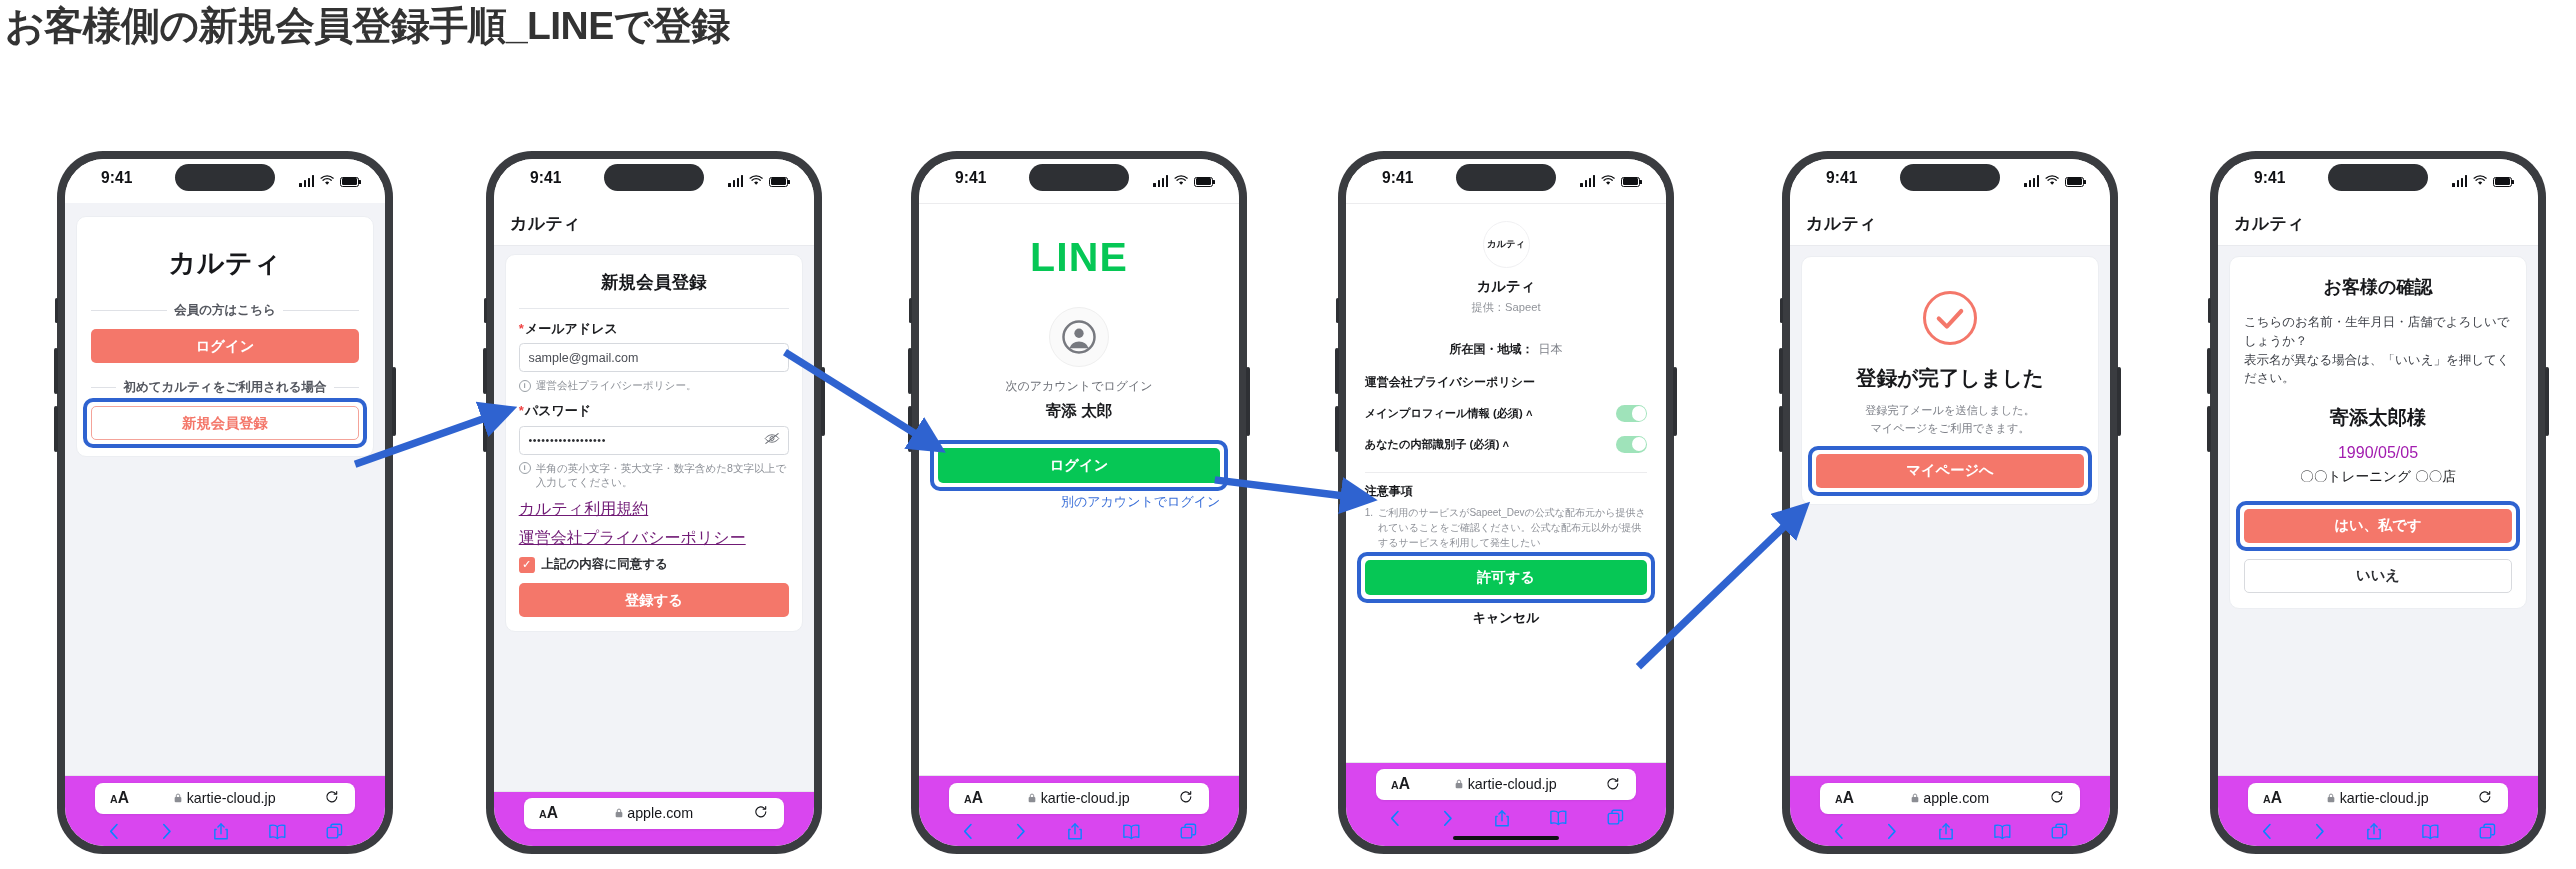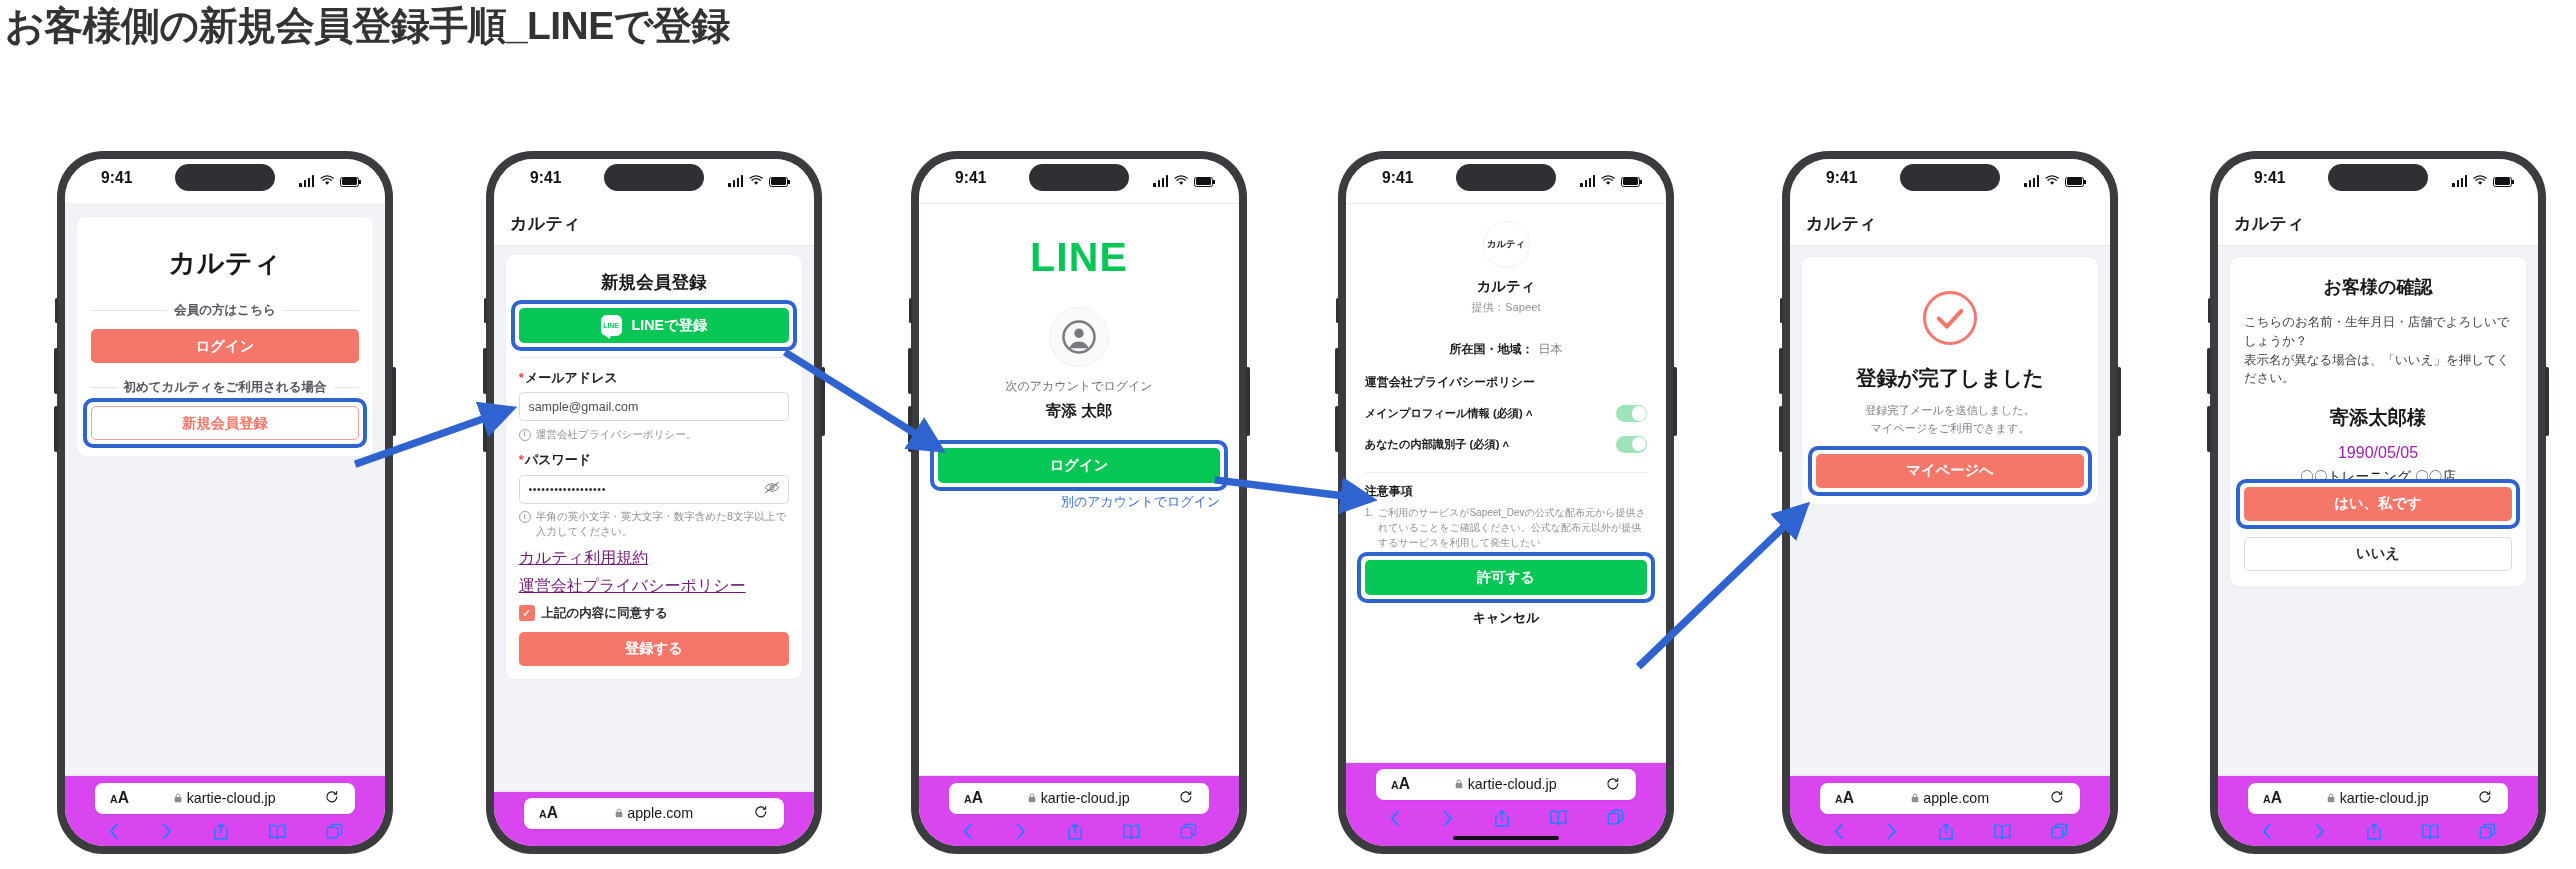--- a/index.html
+++ b/index.html
@@ -236,21 +236,21 @@
     margin:18.7px auto 0 auto; display:flex; align-items:center; justify-content:center;
   }
   .done-title{ text-align:center; font-size:20.6px; font-weight:800; color:#17181b; margin-top:18.7px; }
   .done-sub{ text-align:center; font-size:11.2px; color:#7e8189; margin-top:10px; line-height:1.6; }
 
   
   .conf-title{ text-align:center; font-size:18px; font-weight:800; color:#17181b; margin:3.7px 0 13.7px 0; }
   .conf-para{ font-size:12.5px; color:#3a3d44; line-height:1.5; }
   .conf-name{ text-align:center; font-size:19.3px; font-weight:800; color:#17181b; margin-top:16px; }
   .conf-dob{ text-align:center; font-size:16px; color:#a21caf; margin-top:13px; }
-  .conf-shop{ text-align:center; font-size:13.7px; color:#17181b; margin-top:5.6px; margin-bottom:1px; }
+  .conf-shop{ text-align:center; font-size:13.7px; color:#17181b; margin-top:5.6px; margin-bottom:23px; }
 
   
   .safari{
     flex:0 0 auto; background:#d946ef; padding:6.2px 0 0 0;
     border-top:0.6px solid #e6e7eb;
   }
   .urlbar{
     margin:0 auto; width:260px; height:31px; background:#fff;
     border-radius:8px; display:flex; align-items:center;
     box-shadow:0 0.6px 2.5px rgba(0,0,0,.07); position:relative;
@@ -405,26 +405,20 @@
     </div>
 
     <div class="appbar">
       <div class="brand">カルティ</div>
     </div>
 
     <div class="body-area">
       <div class="card" style="margin-top:8.7px;padding:12.5px 12.5px 13.7px 12.5px;">
         <div class="card-title">新規会員登録</div>
 
-        <div class="hl">
-          <div class="btn btn-green">
-            <span class="line-badge">LINE</span>
-            <span>LINEで登録</span>
-          </div>
-        </div>
 
         <div class="hr-line"></div>
 
         <div class="field-label">
           <span class="req">*</span><span>メールアドレス</span>
         </div>
         <div class="input">
             <span>sample@gmail.com</span>
           </div>
         <div class="hint">

